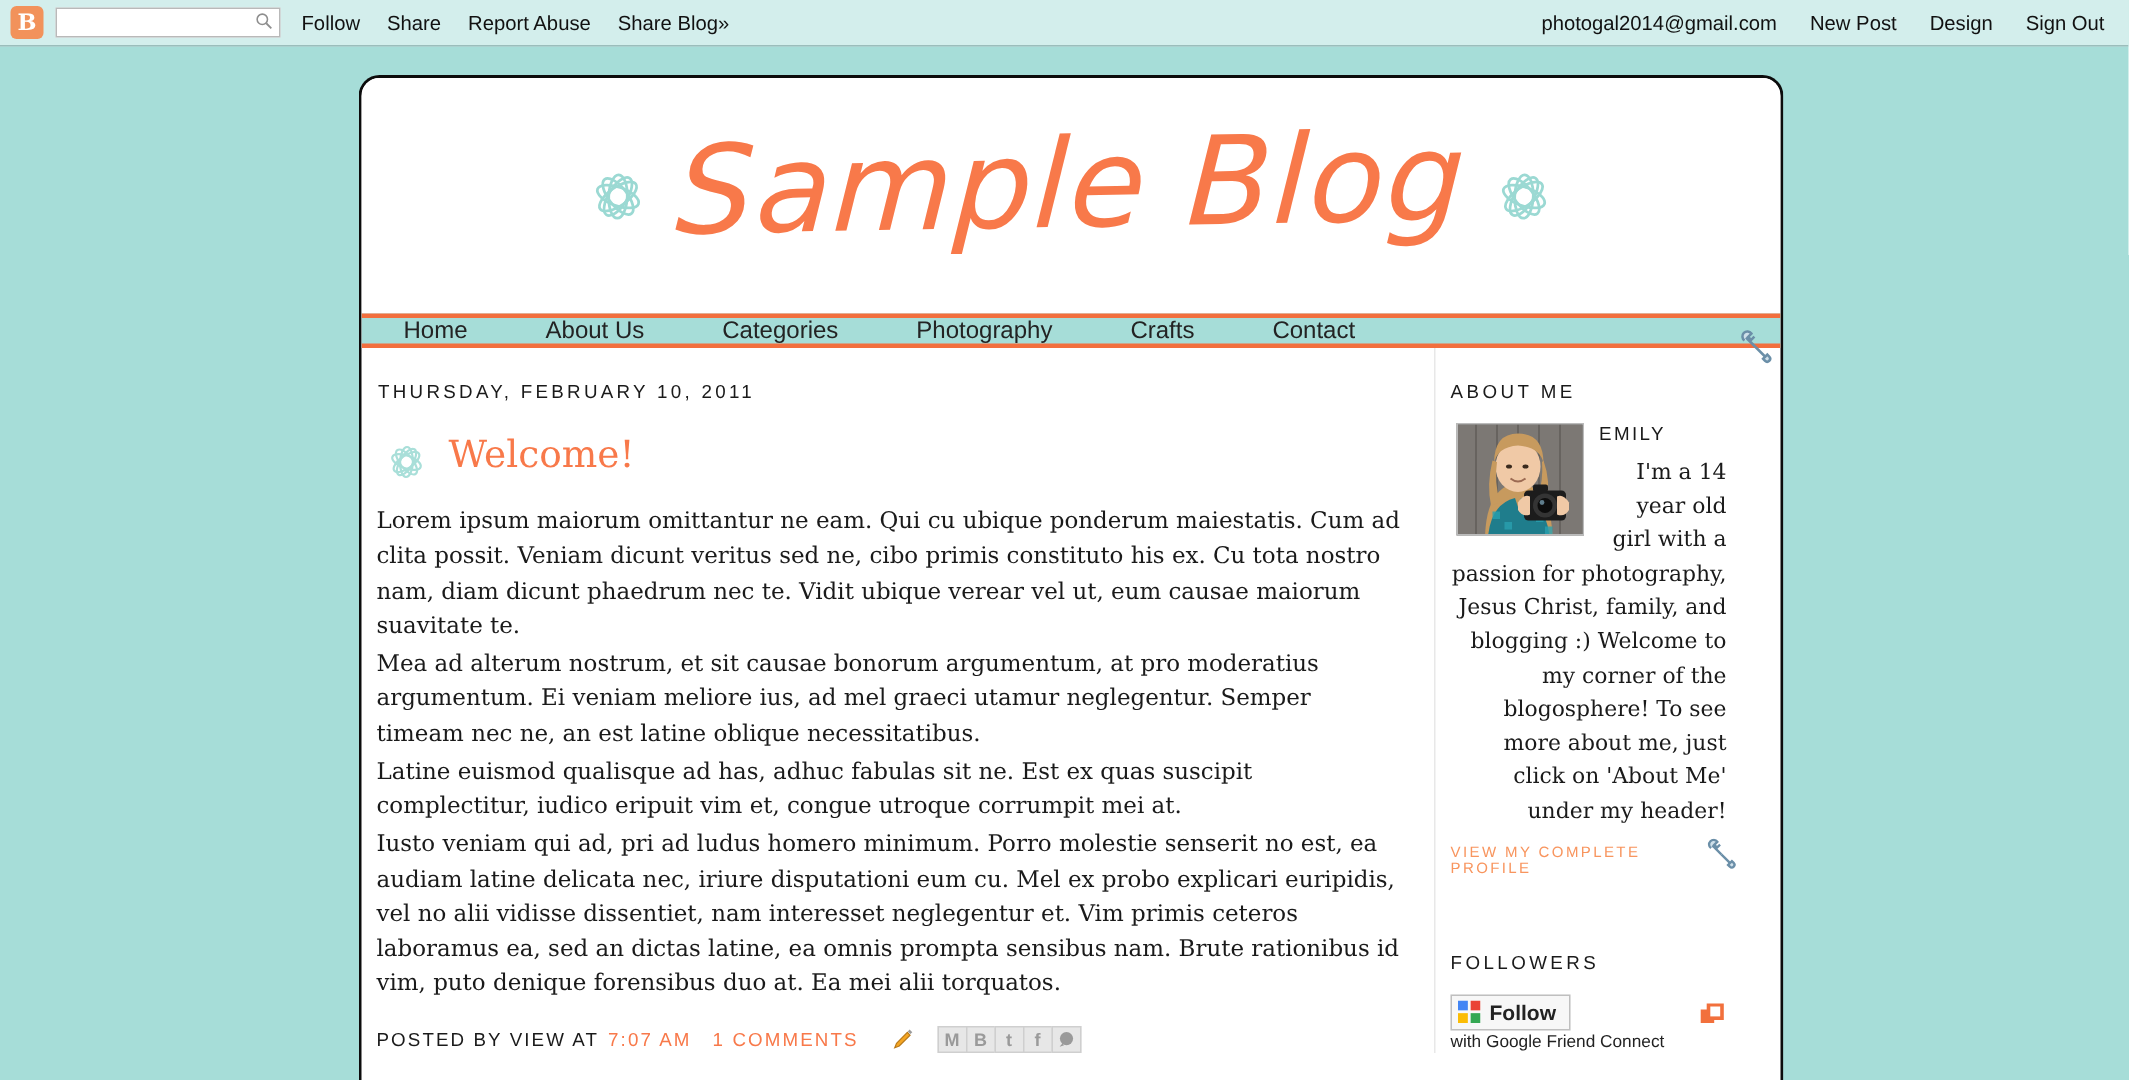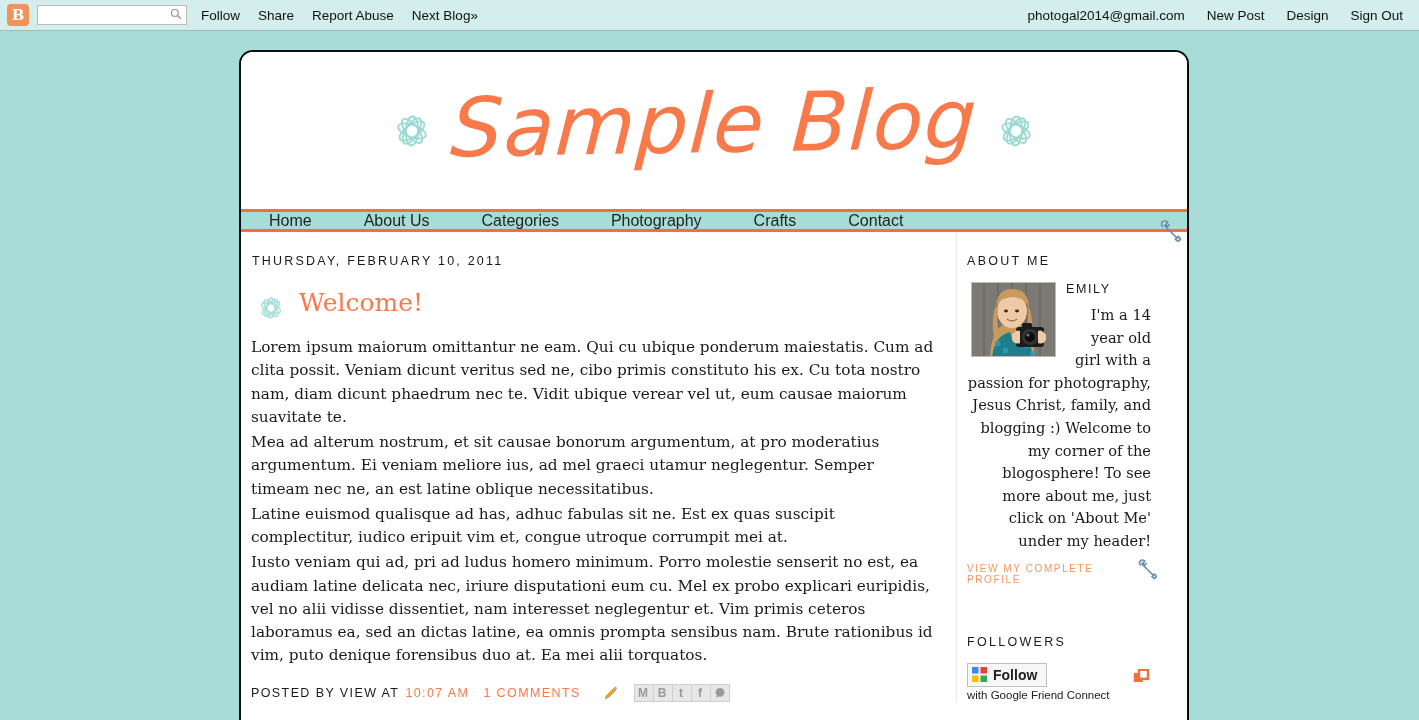--- a/index.html
+++ b/index.html
@@ -190,21 +190,21 @@
     <input type="text" value="" placeholder="" style="">
     <svg class="mag" viewBox="0 0 16 16">
       <circle cx="6.5" cy="6.5" r="4.6" fill="none" stroke="#8e8e8e" stroke-width="1.4"></circle>
       <line x1="10" y1="10" x2="14.5" y2="14.5" stroke="#8e8e8e" stroke-width="1.6"></line>
     </svg>
   </div>
 
   <span class="nav-link">Follow</span>
   <span class="nav-link">Share</span>
   <span class="nav-link">Report Abuse</span>
-  <span class="nav-link">Next Blog»</span>
+  <span class="nav-link">Share Blog»</span>
 
   <div class="nav-right">
     <span class="nav-link nav-email">photogal2014@gmail.com</span>
     <span class="nav-link">New Post</span>
     <span class="nav-link">Design</span>
     <span class="nav-link">Sign Out</span>
   </div>
 </div>
 
 <div id="blog-shell">
@@ -273,21 +273,21 @@
 
       <div class="post-body">
         <p>Lorem ipsum maiorum omittantur ne eam. Qui cu ubique ponderum maiestatis. Cum ad clita possit. Veniam dicunt veritus sed ne, cibo primis constituto his ex. Cu tota nostro nam, diam dicunt phaedrum nec te. Vidit ubique verear vel ut, eum causae maiorum suavitate te.</p>
         <p>Mea ad alterum nostrum, et sit causae bonorum argumentum, at pro moderatius argumentum. Ei veniam meliore ius, ad mel graeci utamur neglegentur. Semper timeam nec ne, an est latine oblique necessitatibus.</p>
         <p>Latine euismod qualisque ad has, adhuc fabulas sit ne. Est ex quas suscipit complectitur, iudico eripuit vim et, congue utroque corrumpit mei at.</p>
         <p>Iusto veniam qui ad, pri ad ludus homero minimum. Porro molestie senserit no est, ea audiam latine delicata nec, iriure disputationi eum cu. Mel ex probo explicari euripidis, vel no alii vidisse dissentiet, nam interesset neglegentur et. Vim primis ceteros laboramus ea, sed an dictas latine, ea omnis prompta sensibus nam. Brute rationibus id vim, puto denique forensibus duo at. Ea mei alii torquatos.</p>
       </div>
 
       <div class="post-footer">
         <span>POSTED BY VIEW AT</span>
-        <span class="pf-time" style="margin-left:6px">10:07 AM</span>
+        <span class="pf-time" style="margin-left:6px">7:07 AM</span>
         <span class="pf-comments">1 COMMENTS</span>
 
         <svg id="pencil-icon" width="16" height="16" viewBox="0 0 16 16">
           <path d="M2.5 13.5 l1.2 -3 7.2 -7.2 1.8 1.8 -7.2 7.2z" fill="#f5a623" stroke="#b8791a" stroke-width="0.8"></path>
           <path d="M11.2 2.6 l1.2 -1.2 1.8 1.8 -1.2 1.2z" fill="#9a9a9a"></path>
         </svg>
 
         <div class="share-bar">
           <div class="share-btn">M</div>
           <div class="share-btn">B</div>

